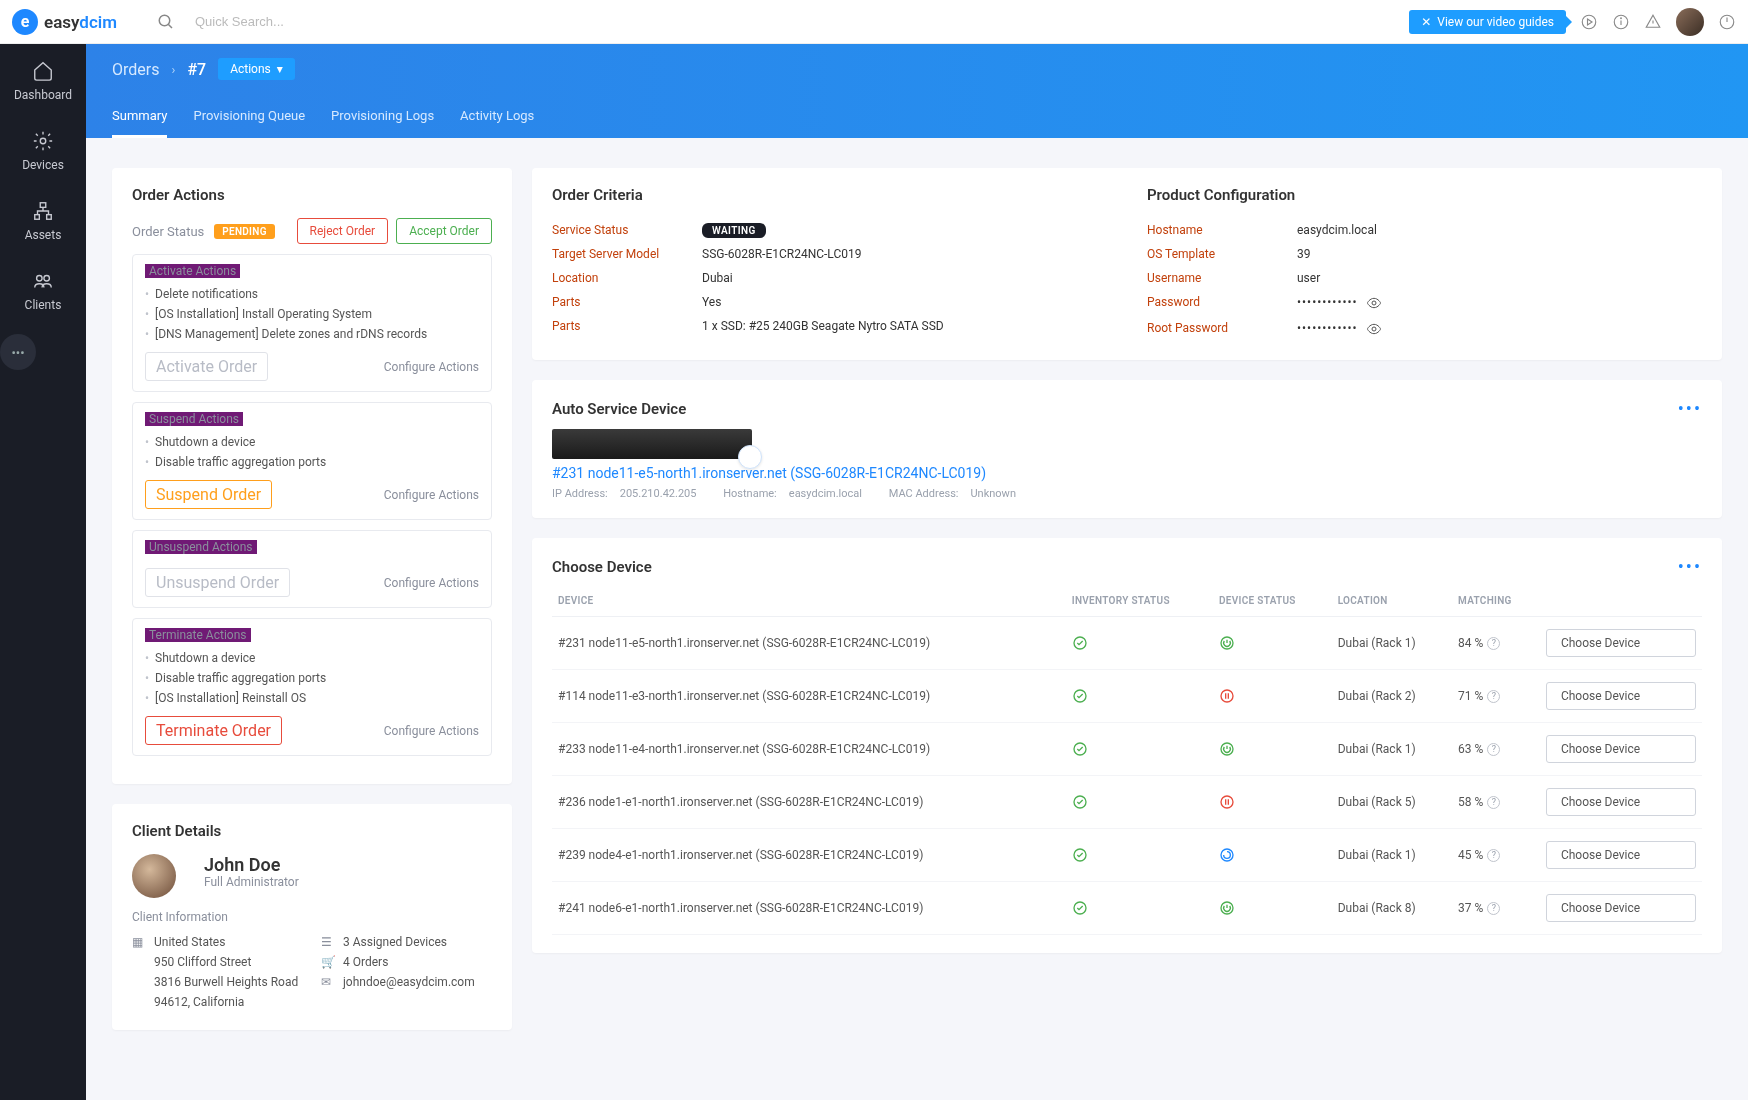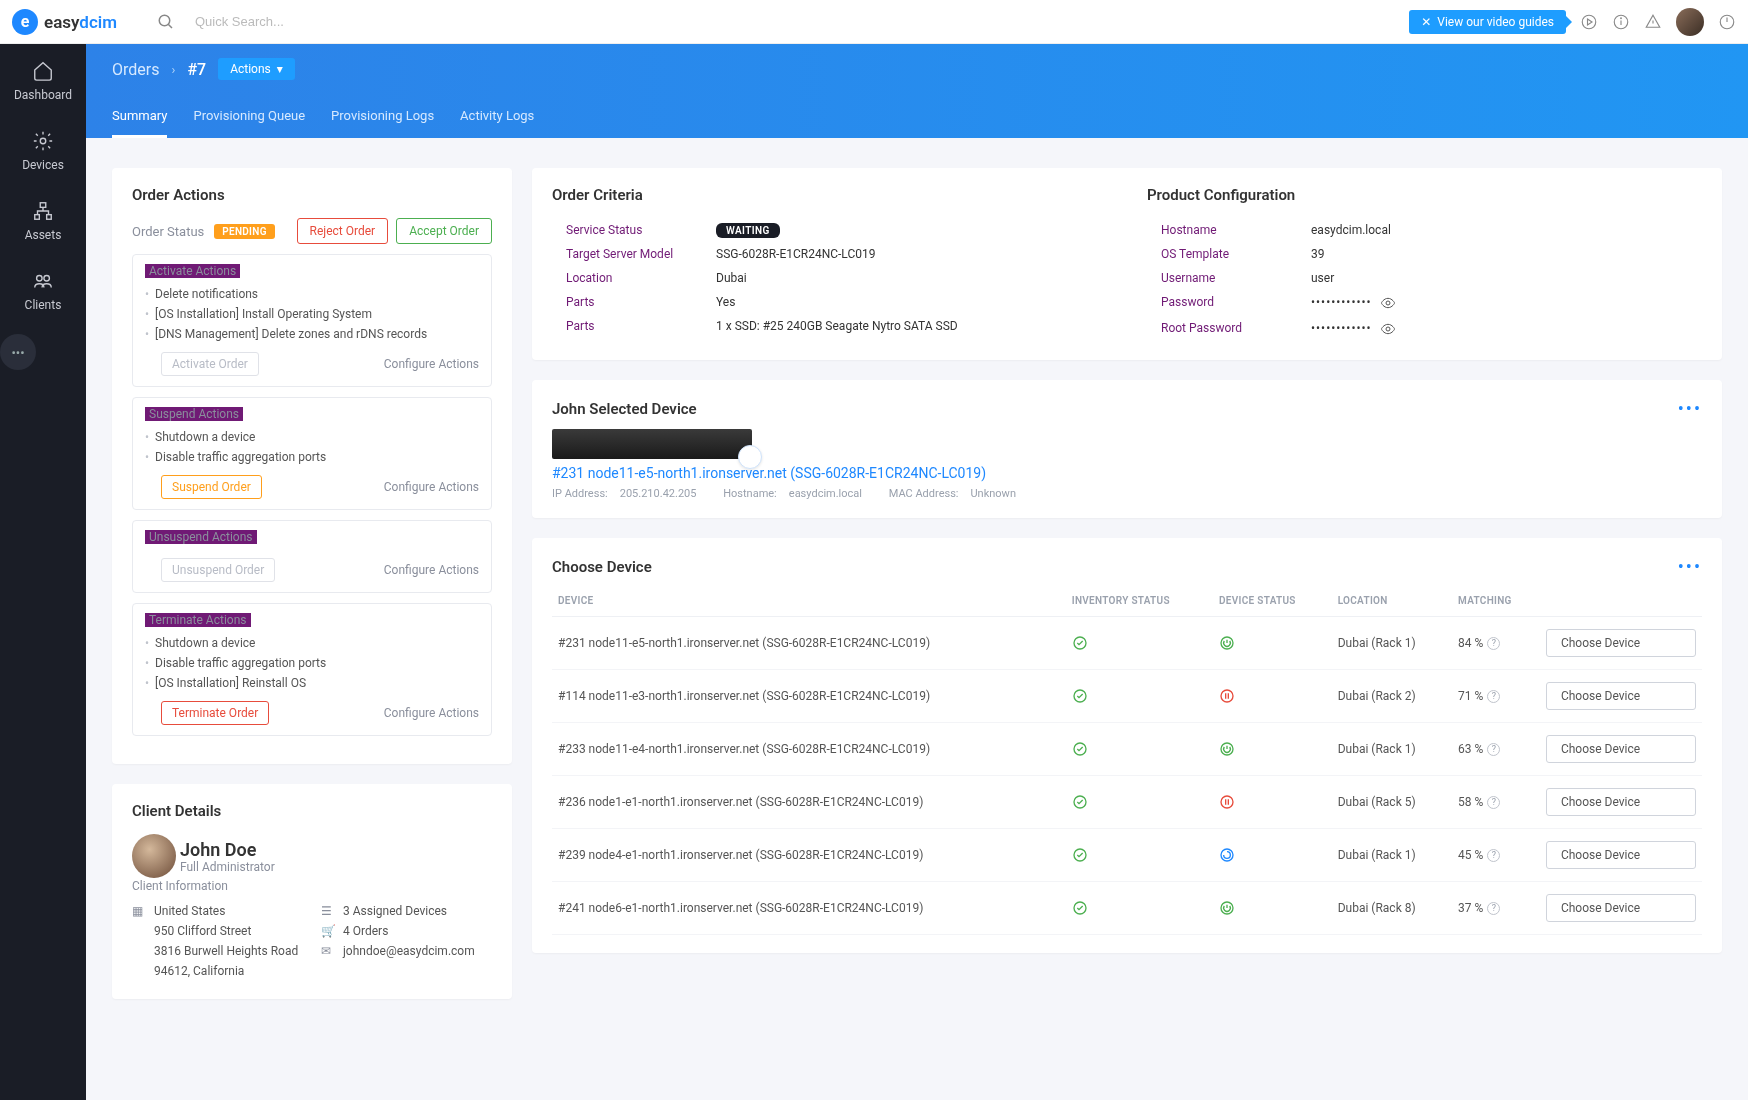--- a/index.html
+++ b/index.html
@@ -50,47 +50,47 @@
 .card-title { font-size: 15px; font-weight: 600; color: #333; margin-bottom: 14px; }
 
 
 .status-row { display: flex; align-items: center; justify-content: space-between; margin-bottom: 10px; }
 .status-row .left { display:flex; align-items:center; gap:10px; }
 .badge-pending { background: #ff9f1c; color:#fff; font-size:10px; font-weight:600; padding:2px 8px; border-radius:3px; letter-spacing:.3px; }
 .btn { padding: 5px 12px; border-radius: 3px; font-size: 12px; cursor: pointer; background:#fff; }
 .btn-reject { border:1px solid #e74c3c; color:#e74c3c; }
 .btn-accept { border:1px solid #4caf50; color:#4caf50; }
 .btn-choose { border:1px solid #d0d4dc; color:#555; padding:6px 14px; }
-.mini-btn { border:1px solid #e0e2e8; color:#b8bcc6; padding:4px 10px; border-radius:3px; font-size:12px; cursor:default;margin-left:16px; }
+.mini-btn { border:1px solid #e0e2e8; color:#b8bcc6; padding:4px 10px; border-radius:3px; font-size:16px; cursor:default; }
 .mini-btn.warn { border-color:#ff9f1c; color:#ff9f1c; cursor:pointer; }
 .mini-btn.danger { border-color:#e74c3c; color:#e74c3c; cursor:pointer; }
 
 .action-group { border:1px solid #e8eaef; border-radius:4px; margin-bottom:10px; padding: 8px 12px 10px; }
 .action-group-title { font-size:12px; color:#8a8f9c; margin-bottom:6px; margin-top:-14px; background:#701a75; display:inline-block; padding:0 4px; }
 .action-list { list-style:none; }
 .action-list li { font-size:12px; color:#555; padding:3px 0; position:relative; padding-left:10px; }
 .action-list li::before { content:"•"; position:absolute; left:0; color:#c0c4cc; }
 .action-footer { display:flex; justify-content:space-between; align-items:center; margin-top:8px; }
 .config-link { font-size:12px; color:#8a8f9c; cursor:pointer; }
 
 
-.client-header { display:flex; align-items:center; gap:4px; margin-bottom:1px; }
+.client-header { display:flex; align-items:flex-start; gap:28px; margin-bottom:12px; }
 .client-avatar { width:44px; height:44px; border-radius:50%; background: radial-gradient(circle at 40% 35%, #d4b89b, #6b4a36); }
 .client-name { font-size:18px; font-weight:600; }
 .client-role { font-size:12px; color:#8a8f9c; }
 .client-info-title { font-size:12px; color:#8a8f9c; margin-bottom:8px; }
 .client-cols { display:flex; gap:18px; }
 .client-col { flex:1; }
 .client-line { display:flex; align-items:flex-start; gap:8px; font-size:12px; color:#555; padding:3px 0; }
 .client-line .ci-icon { width:14px; color:#8a8f9c; flex-shrink:0; }
 
 
 .right-top { display:flex; gap:20px; }
 .kv-row { display:flex; padding:5px 0; font-size:12px; }
-.kv-label { width:150px; color:#701a75;margin-left:14px; }
+.kv-label { width:150px; color:#c2410c; }
 .kv-value { color:#333; flex:1; }
 .badge-waiting { background:#1a1d26; color:#fff; font-size:10px; font-weight:600; padding:2px 10px; border-radius:6px; letter-spacing:.4px; }
 .pwd-dots { letter-spacing:1px; }
 .eye-icon { width:16px; height:16px; color:#555; cursor:pointer; margin-left:8px; vertical-align:middle; }
 
 
 .card-head-row { display:flex; justify-content:space-between; align-items:center; }
 .kebab { color:#1e88ff; font-size:18px; cursor:pointer; letter-spacing:2px; }
 .device-img { width:200px; height:30px; background: linear-gradient(#3a3a3a,#1a1a1a); border-radius:2px; margin:10px 0 6px; position:relative; }
 .device-img::after { content:""; position:absolute; right:-10px; bottom:-10px; width:22px; height:22px; border-radius:50%; background:#fff; border:1px solid #cfe3fb; box-shadow:0 1px 3px rgba(0,0,0,.1); }
@@ -361,21 +361,21 @@
                           <circle cx="12" cy="12" r="3"></circle>
                         </svg></div>
                     </div>
                   </div>
               </div>
             </div>
           </div>
 
           <div class="card">
             <div class="card-head-row">
-              <div class="card-title" style="margin-bottom:0">John Selected Device</div>
+              <div class="card-title" style="margin-bottom:0">Auto Service Device</div>
               <div class="kebab">•••</div>
             </div>
             <div class="device-img"></div>
             <a class="device-link">#231 node11-e5-north1.ironserver.net (SSG-6028R-E1CR24NC-LC019)</a>
             <div class="device-meta">
               <span><span>IP Address:</span><span>205.210.42.205</span></span>
               <span><span>Hostname:</span><span>easydcim.local</span></span>
               <span><span>MAC Address:</span><span>Unknown</span></span>
             </div>
           </div>

